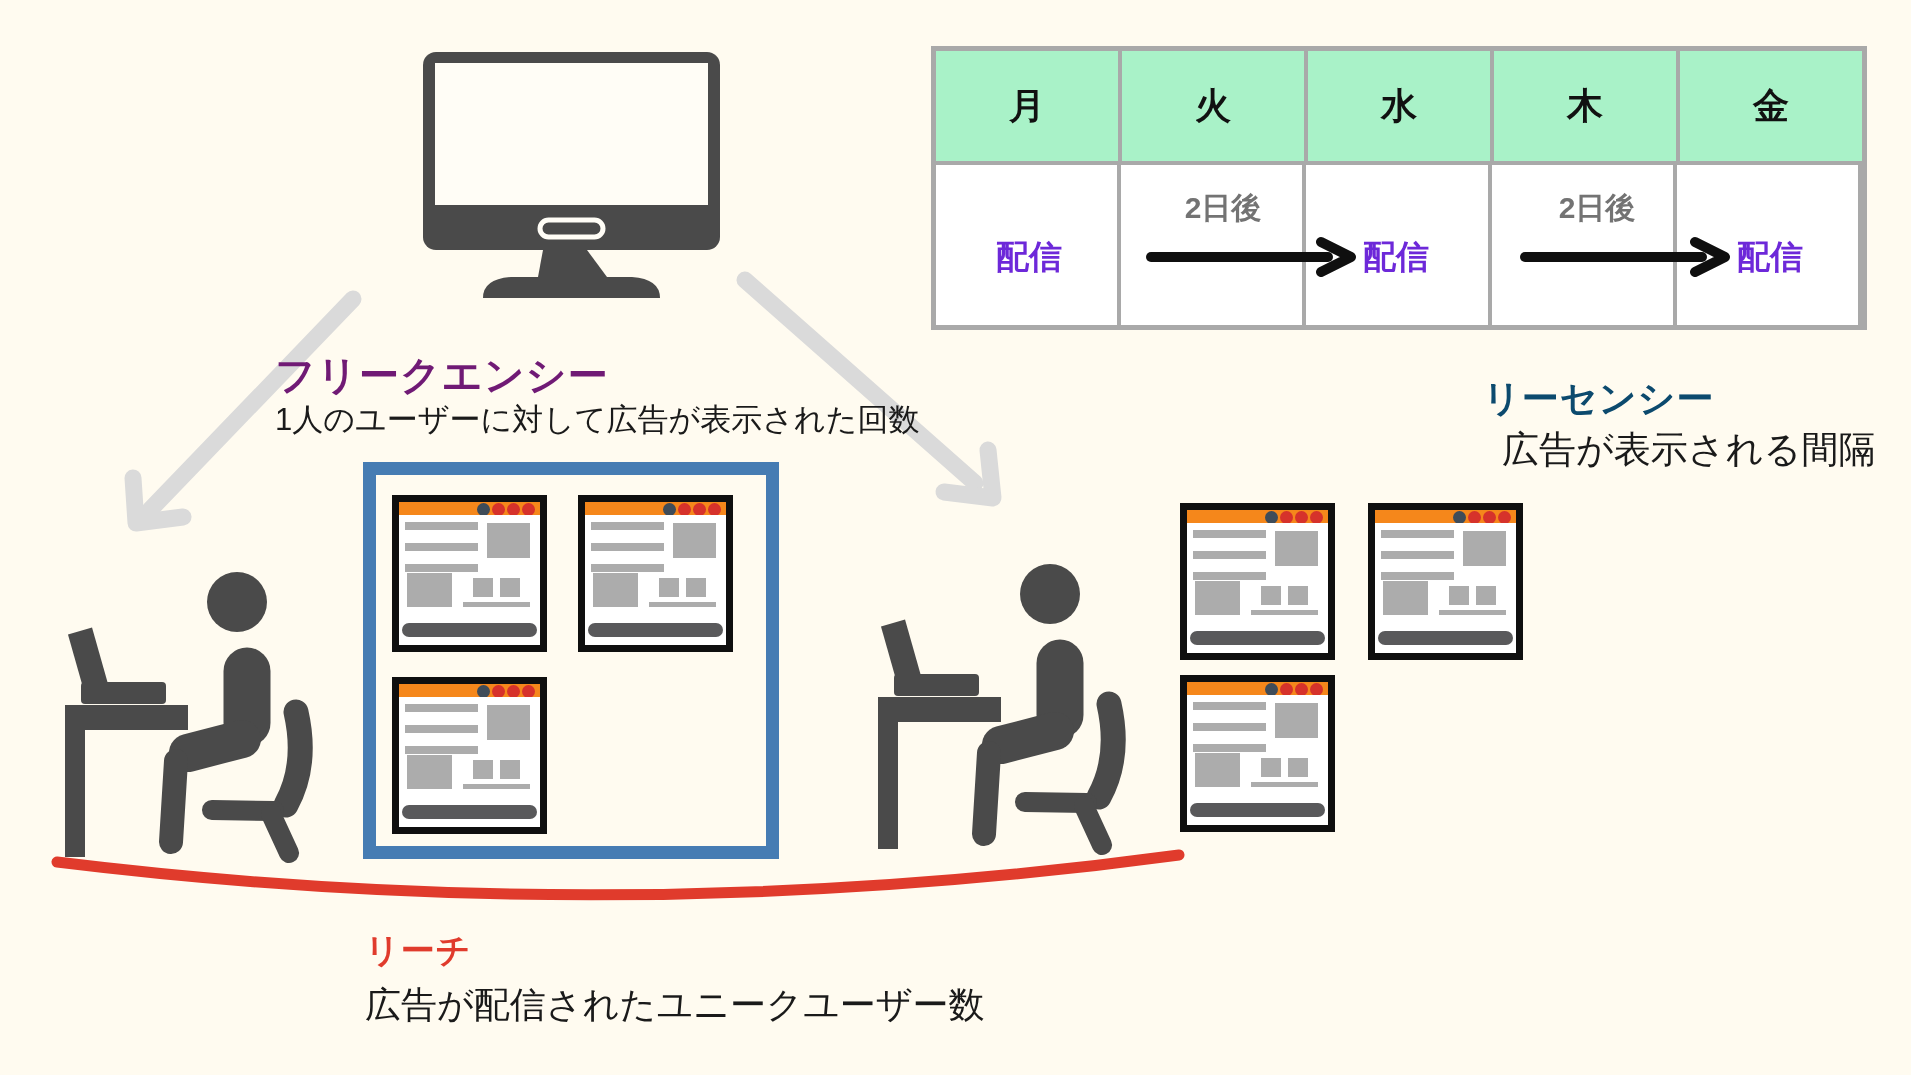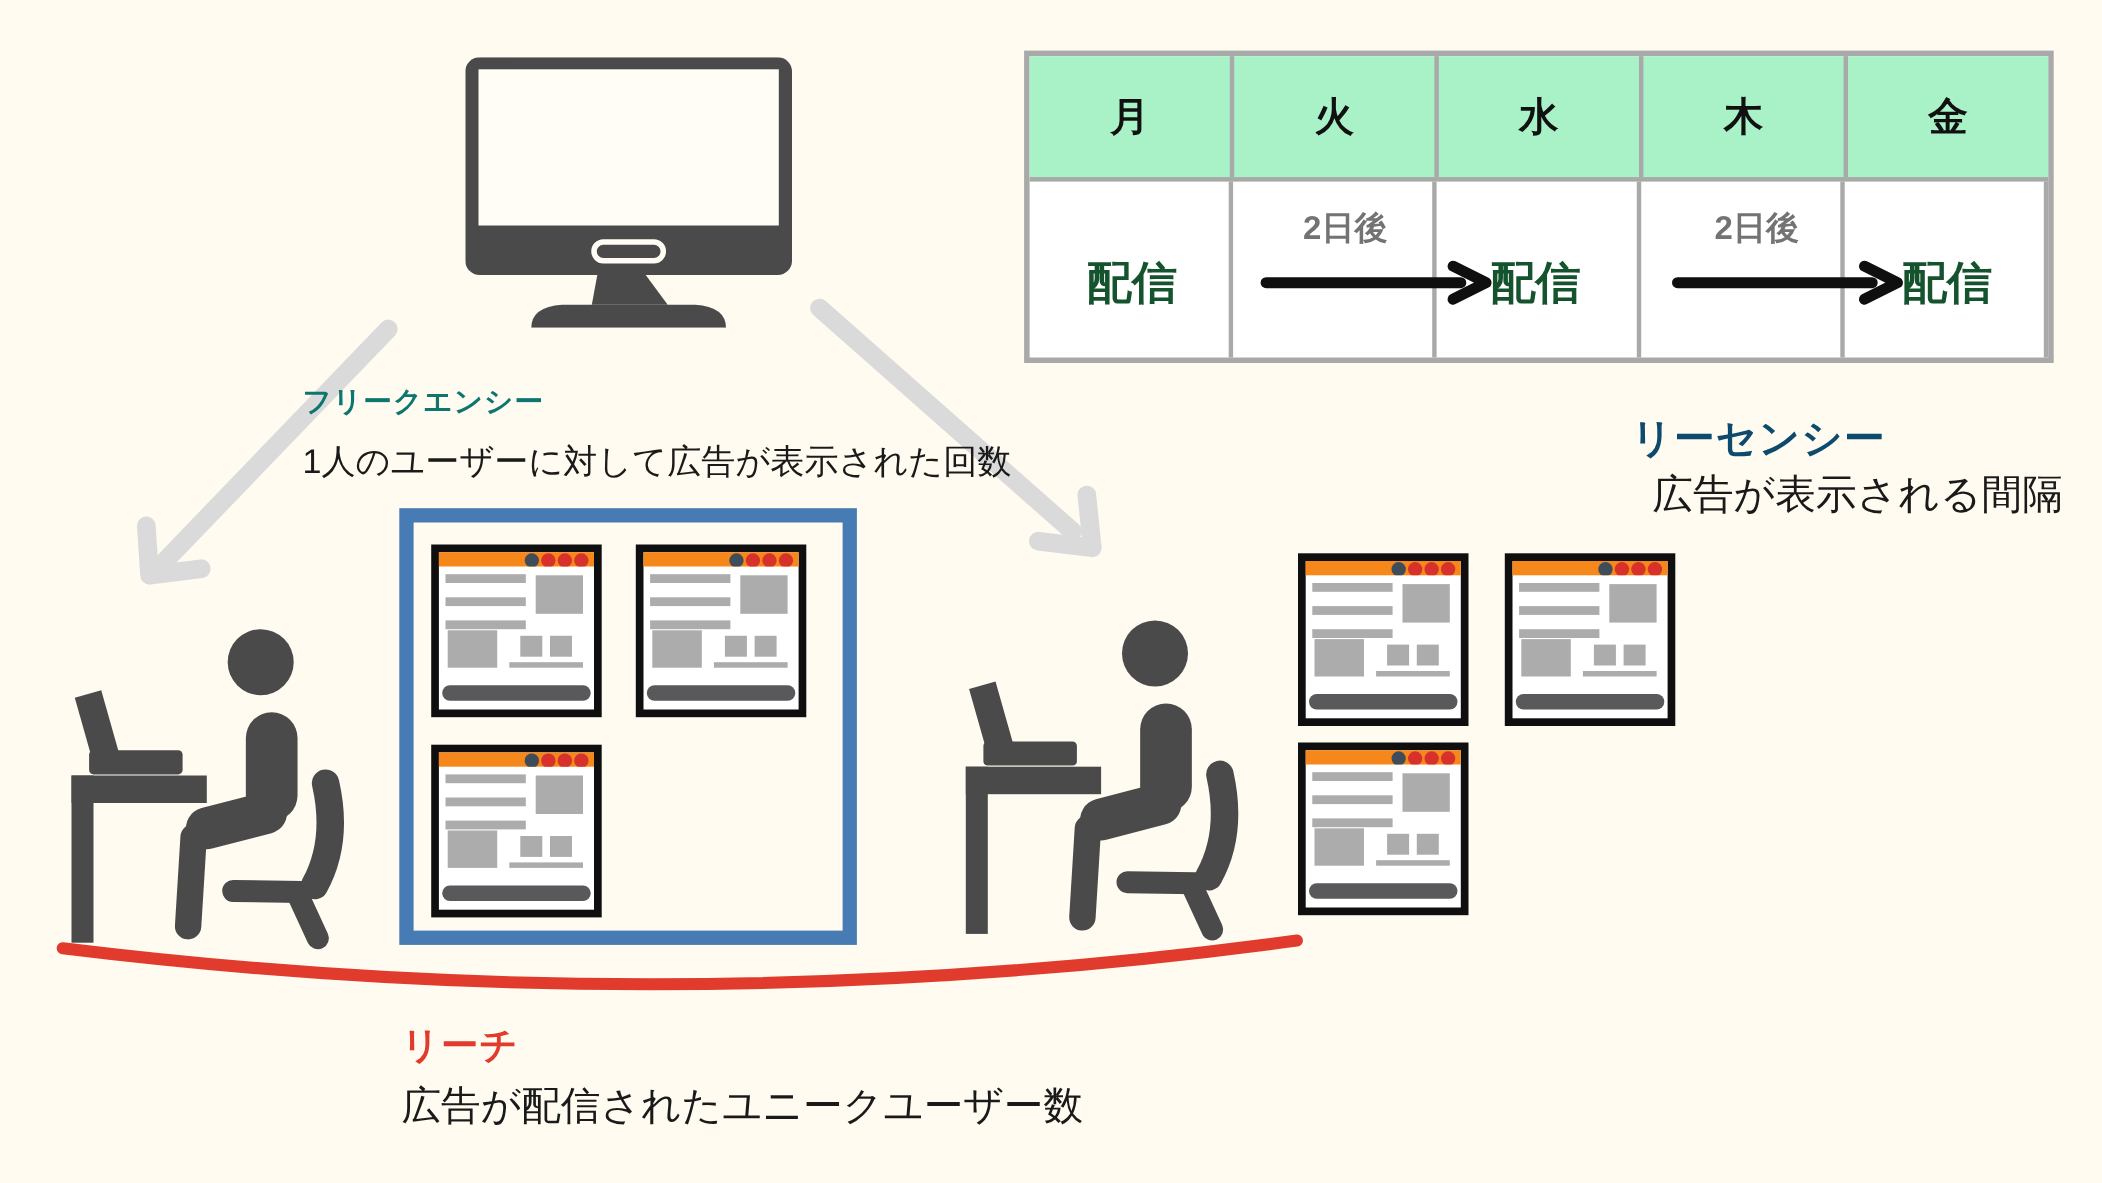--- a/index.html
+++ b/index.html
@@ -21,31 +21,31 @@
     flex:1; display:flex; align-items:center; justify-content:center;
     font-size:36px; font-weight:bold; color:#111; border-right:4px solid #A9A9A9;
   }
   .sched-head .cell:last-child{border-right:none;}
   .sched-body{position:relative; height:160px; display:flex;}
   .sched-body .col{flex:1; border-right:4px solid #A9A9A9;}
   .sched-body .col:last-child{border-right:none;}
   .sched-overlay{position:absolute; left:0; top:0;}
   .deliver{
     position:absolute; transform:translate(-50%,-50%);
-    font-size:41px; font-weight:bold; color:#14532d; white-space:nowrap;
+    font-size:33px; font-weight:bold; color:#6d28d9; white-space:nowrap;
   }
   .interval{
     position:absolute; transform:translate(-50%,-50%);
     font-size:30px; font-weight:bold; color:#737373; white-space:nowrap;
   }
 
   
   .lbl-title{position:absolute; font-weight:bold; white-space:nowrap;}
   .lbl-desc{position:absolute; color:#1A1A1A; white-space:nowrap;}
-  .freq-title{left:275px; top:348px; font-size:26px; color:#0f766e; letter-spacing:1px;}
+  .freq-title{left:275px; top:348px; font-size:40px; color:#701a75; letter-spacing:1px;}
   .freq-desc{left:275px; top:399px; font-size:31px;text-align:right;}
   .rec-title{left:1483px; top:374px; font-size:37px; color:#0c4a6e; letter-spacing:1px;}
   .rec-desc{left:1483px; top:425px; font-size:37px;margin-left:19px;}
   .reach-title{left:365px; top:928px; font-size:34px; color:#E03B2C; letter-spacing:1px;}
   .reach-desc{left:365px; top:981px; font-size:36px;}
 
   
   .blue-box{
     position:absolute; left:363px; top:462px; width:416px; height:397px;
     border:13px solid #467CB3; box-sizing:border-box;

